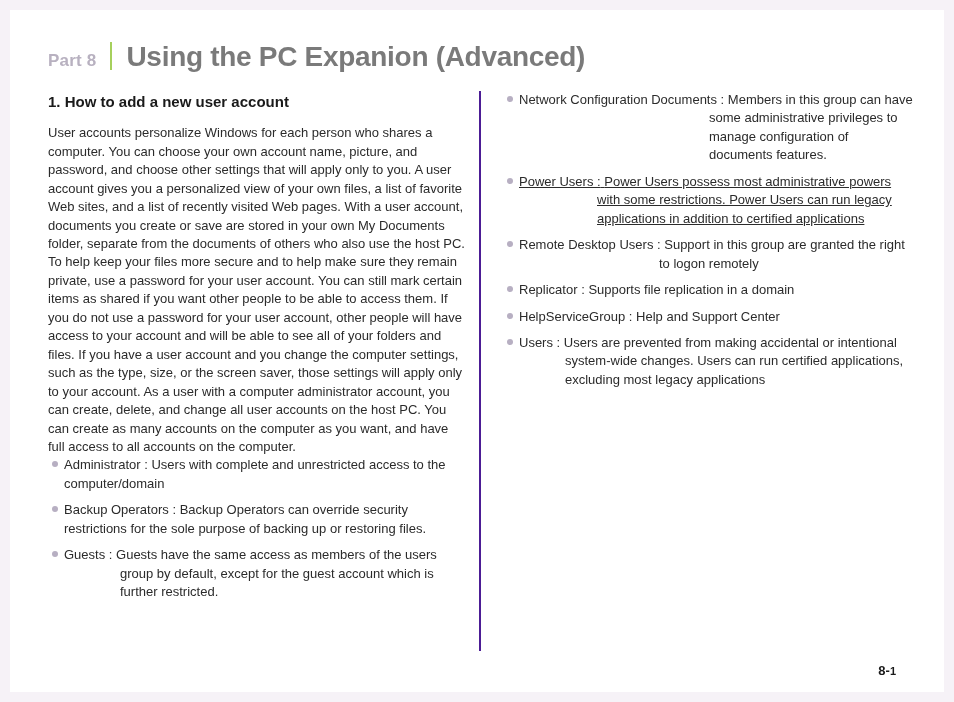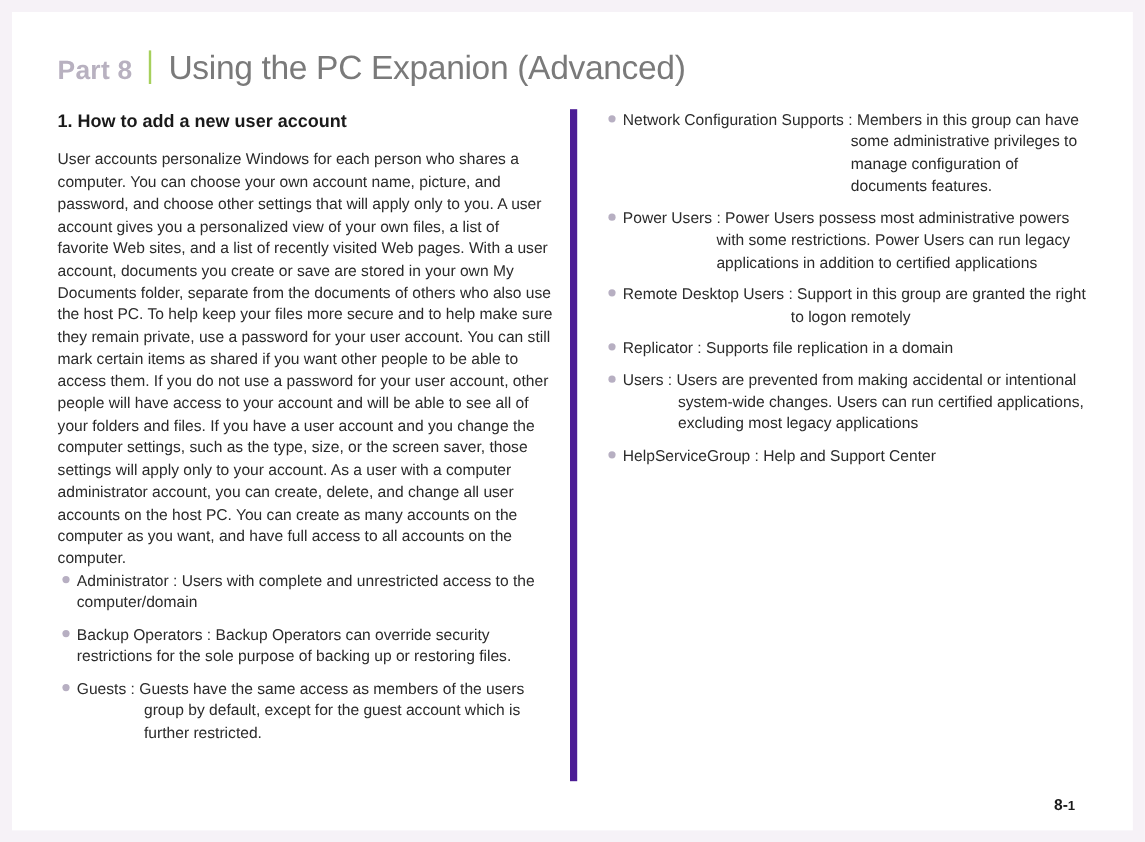--- a/index.html
+++ b/index.html
@@ -17,53 +17,53 @@
       padding: 28px 30px 12px 38px;
       position: relative;
     }
     .header {
       display: flex;
       align-items: baseline;
       margin-bottom: 18px;
     }
     .part-label {
       color: #b8b1c0;
-      font-size: 22px;
+      font-size: 17px;
       font-weight: 700;
       letter-spacing: 0.2px;
     }
     .divider {
       display: inline-block;
       width: 2px;
       height: 28px;
       background: #a6d05c;
       margin: 0 14px 0 14px;
       position: relative;
       top: 4px;
     }
     .title {
       color: #7a7a7a;
       font-size: 28px;
-      font-weight: 400;
+      font-weight: 700;
       letter-spacing: -0.3px;
     }
     .columns {
       display: flex;
       gap: 0;
       height: 560px;
     }
     .col {
       width: 50%;
       font-size: 13px;
       color: #2b2b2b;
       line-height: 1.42;
     }
     .col-left {
       padding-right: 14px;
-      border-right: 6px solid #4c1d95;
+      border-right: 2px solid #4c1d95;
     }
     .col-right {
       padding-left: 22px;
     }
     .section-heading {
       font-size: 15px;
       font-weight: 700;
       color: #1a1a1a;
       margin-bottom: 12px;
     }
@@ -82,21 +82,21 @@
       width: 6px;
       height: 6px;
       border-radius: 50%;
       background: #b7afc2;
     }
     .hang2 {
       display: block;
     }
     .ind-guests { padding-left: 56px; text-indent: -56px; }
     .ind-netcfg { padding-left: 190px; text-indent: -190px; }
-    .ind-power  { padding-left: 78px; text-indent: -78px; }
+    .ind-power  { padding-left: 78px; text-indent: -78px; text-decoration: underline; }
     .ind-remote { padding-left: 140px; text-indent: -140px; }
     .ind-users  { padding-left: 46px; text-indent: -46px; }
     .page-num {
       position: absolute;
       right: 48px;
       bottom: 14px;
       font-size: 13px;
       font-weight: 700;
       color: #1a1a1a;
     }
@@ -131,49 +131,49 @@
         <span class="hang2 ind-guests">
           <span>Guests :</span>
           <span>Guests have the same access as members of the users group by default, except for the guest account which is further restricted.</span>
         </span>
       </div>
     </div>
 
     <div class="col col-right">
       <div class="item">
         <span class="hang2 ind-netcfg">
-          <span>Network Configuration Supports :</span>
+          <span>Network Configuration Documents :</span>
           <span>Members in this group can have some administrative privileges to manage configuration of documents features.</span>
         </span>
       </div>
       <div class="item">
         <span class="hang2 ind-power">
           <span>Power Users :</span>
           <span>Power Users possess most administrative powers with some restrictions. Power Users can run legacy applications in addition to certified applications</span>
         </span>
       </div>
       <div class="item">
         <span class="hang2 ind-remote">
           <span>Remote Desktop Users :</span>
           <span>Support in this group are granted the right to logon remotely</span>
         </span>
       </div>
       <div class="item">
         <span>Replicator :</span>
         <span>Supports file replication in a domain</span>
       </div>
       <div class="item">
+        <span>HelpServiceGroup :</span>
+        <span> Help and Support Center</span>
+      </div>
+      <div class="item">
         <span class="hang2 ind-users">
           <span>Users :</span>
           <span>Users are prevented from making accidental or intentional system-wide changes. Users can run certified applications, excluding most legacy applications</span>
         </span>
-      </div>
-      <div class="item">
-        <span>HelpServiceGroup :</span>
-        <span> Help and Support Center</span>
       </div>
     </div>
 
   </div>
 
   <div class="page-num">
     <span>8-</span><span class="small">1</span>
   </div>
 
 </div>

